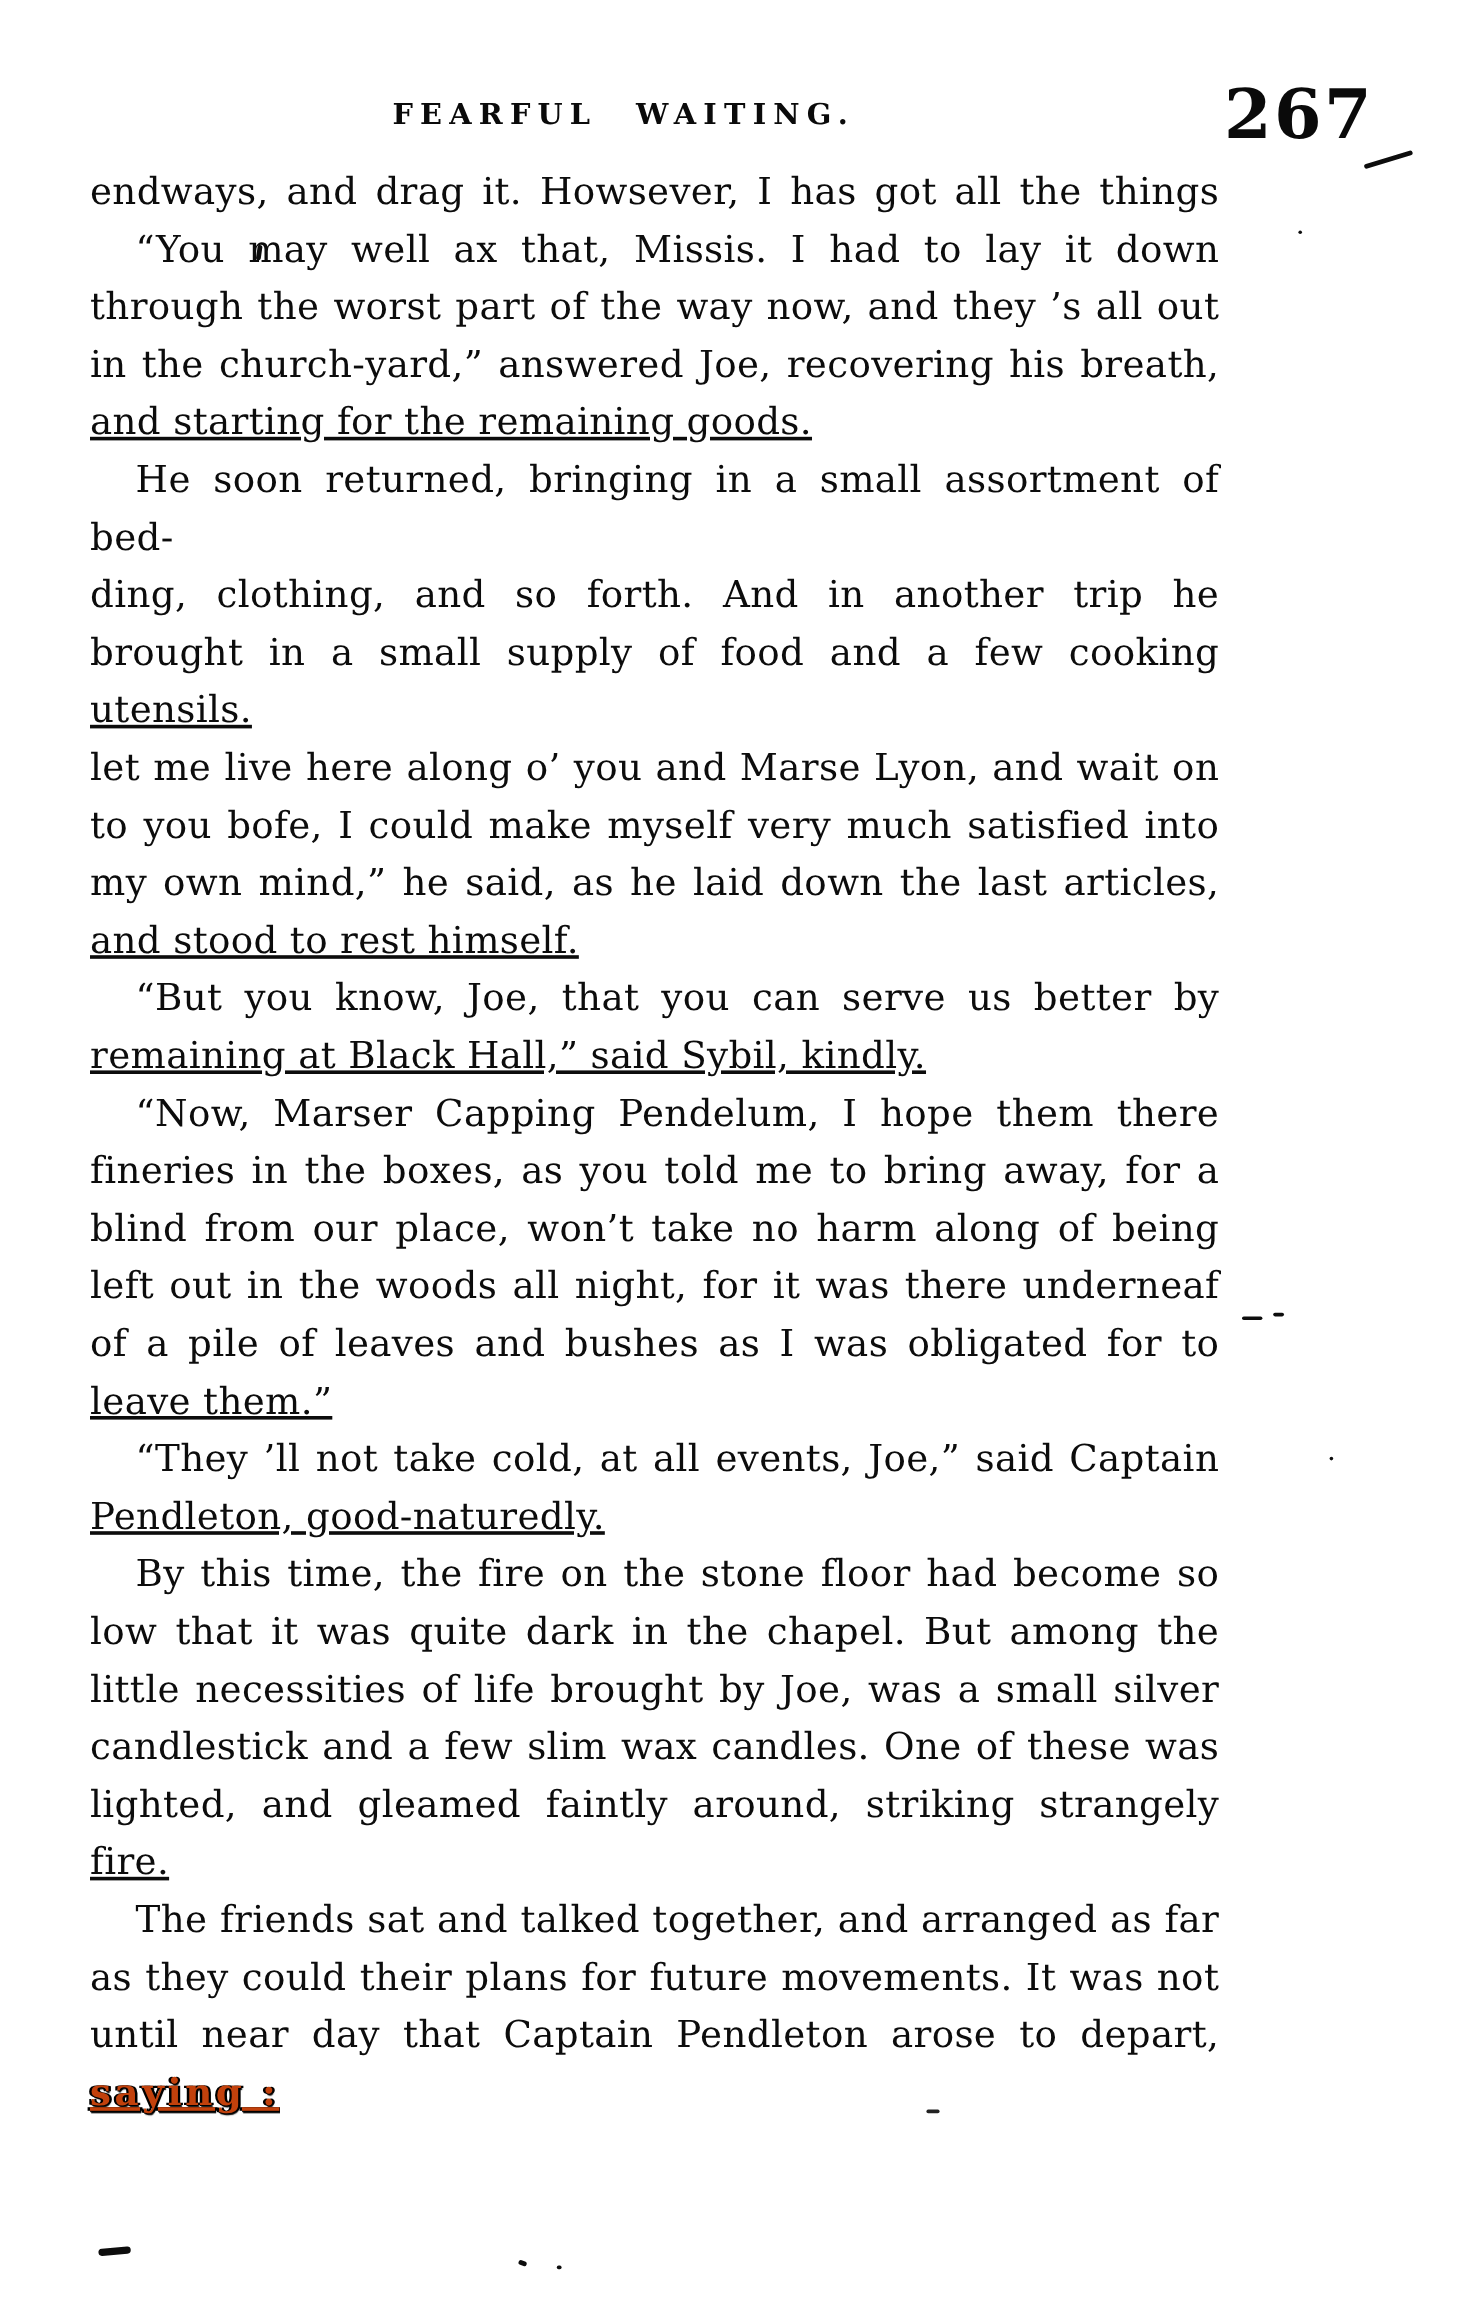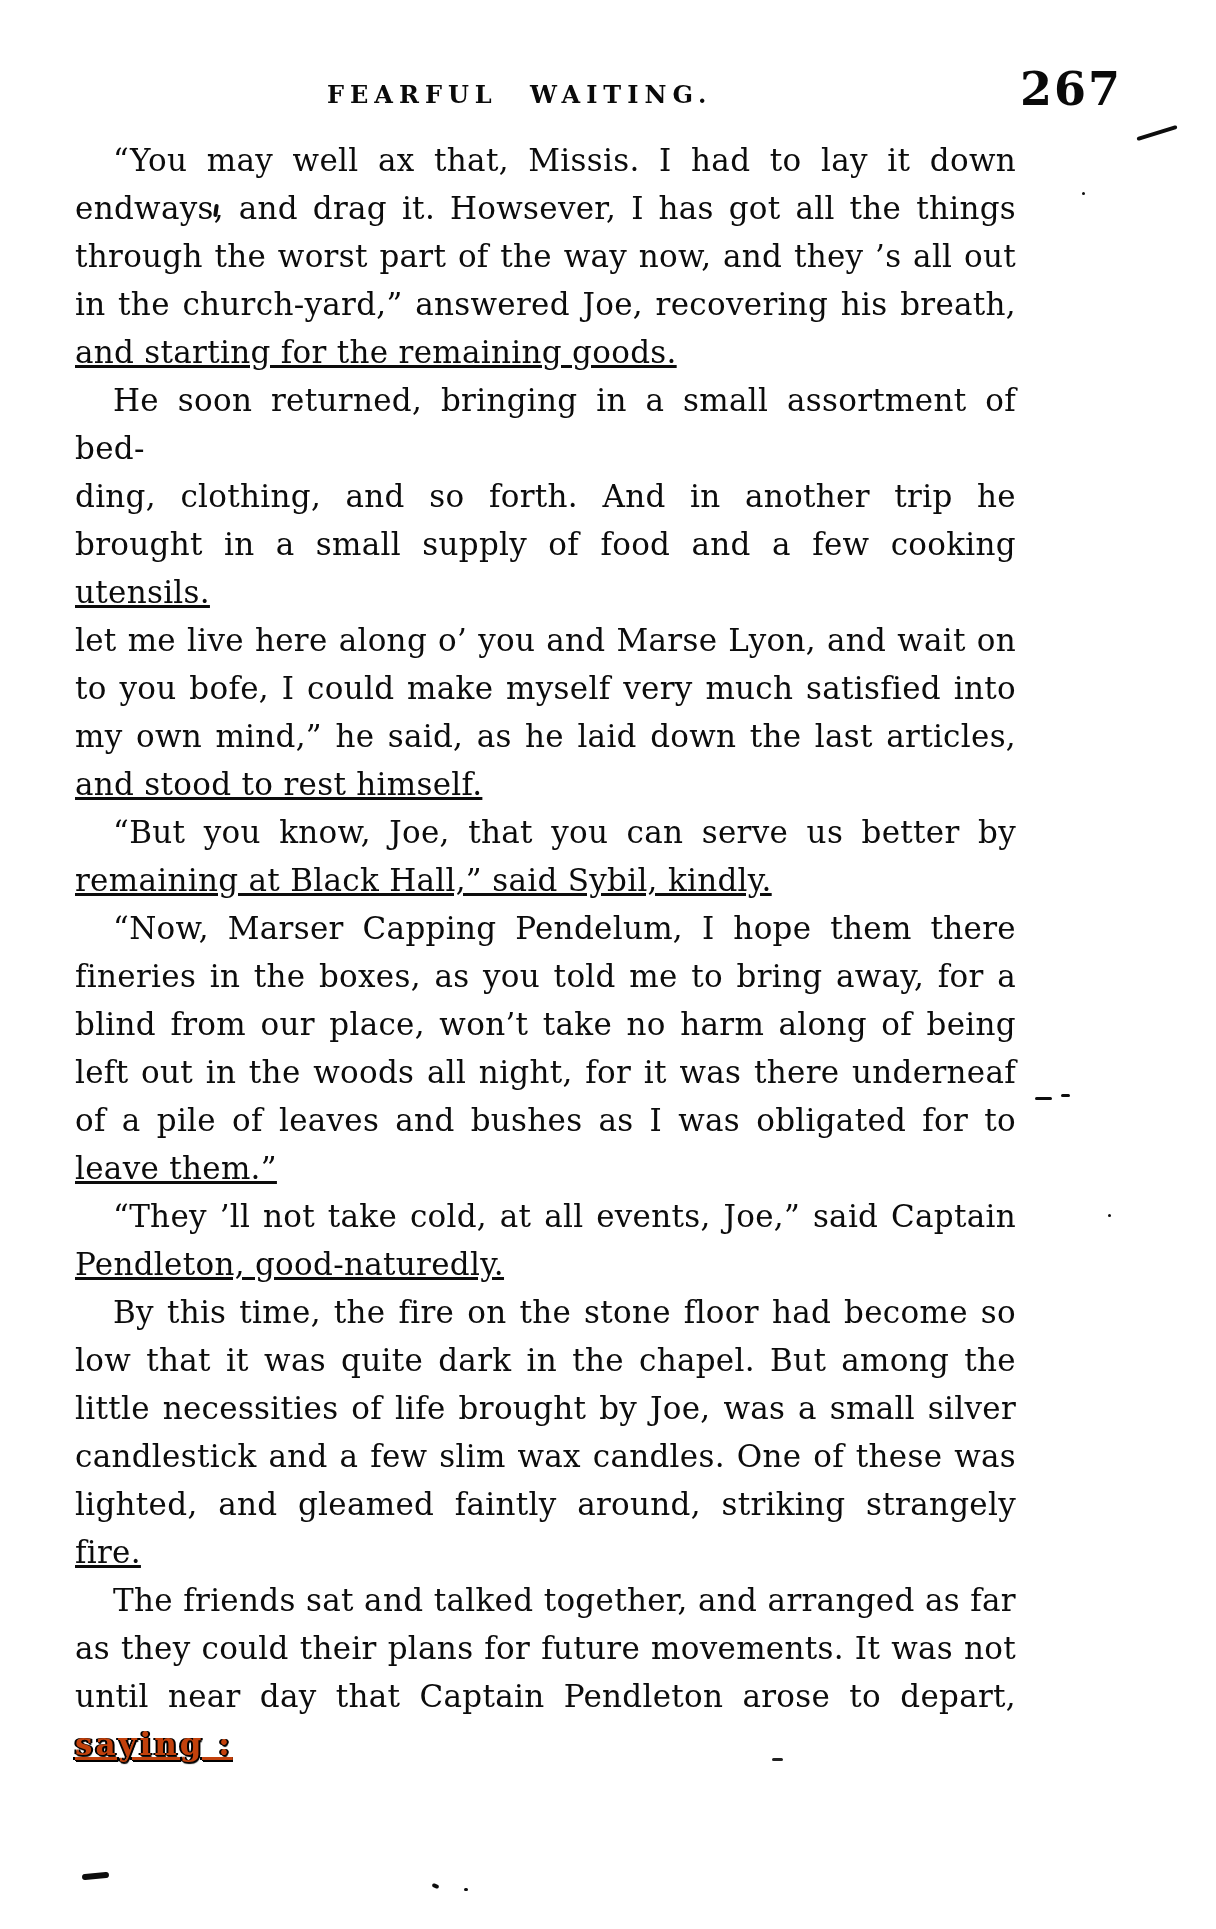--- a/index.html
+++ b/index.html
@@ -25,21 +25,21 @@
     font-weight: bold;
     letter-spacing: 6px;
     word-spacing: 18px;
     white-space: nowrap;
     color: #0a0a0a;
   }
   .page-number {
     position: absolute;
     left: 1020px;
     top: 30px;
-    font-size: 46px;
+    font-size: 57px;
     font-weight: bold;
     letter-spacing: 2px;
     color: #0a0a0a;
   }
   .text-block {
     position: absolute;
     left: 75px;
     top: 104px;
     width: 941px;
     font-size: 31px;
@@ -80,22 +80,22 @@
 <body>
 
 <div class="page">
 
   <div class="running-title">FEARFUL WAITING.</div>
   <div class="page-number">267</div>
 
   <div class="text-block">
 
     <div class="para">
+      <div class="line">endways, and drag it.  Howsever, I has got all the things</div>
       <div class="line first">“You may well ax that, Missis.  I had to lay it down</div>
-      <div class="line">endways, and drag it.  Howsever, I has got all the things</div>
       <div class="line">through the worst part of the way now, and they ’s all out</div>
       <div class="line">in the church-yard,” answered Joe, recovering his breath,</div>
       <div class="line final">and starting for the remaining goods.</div>
     </div>
 
     <div class="para">
       <div class="line first">He soon returned, bringing in a small assortment of bed-</div>
       <div class="line">ding, clothing, and so forth.  And in another trip he</div>
       <div class="line">brought in a small supply of food and a few cooking</div>
       <div class="line final">utensils.</div>

